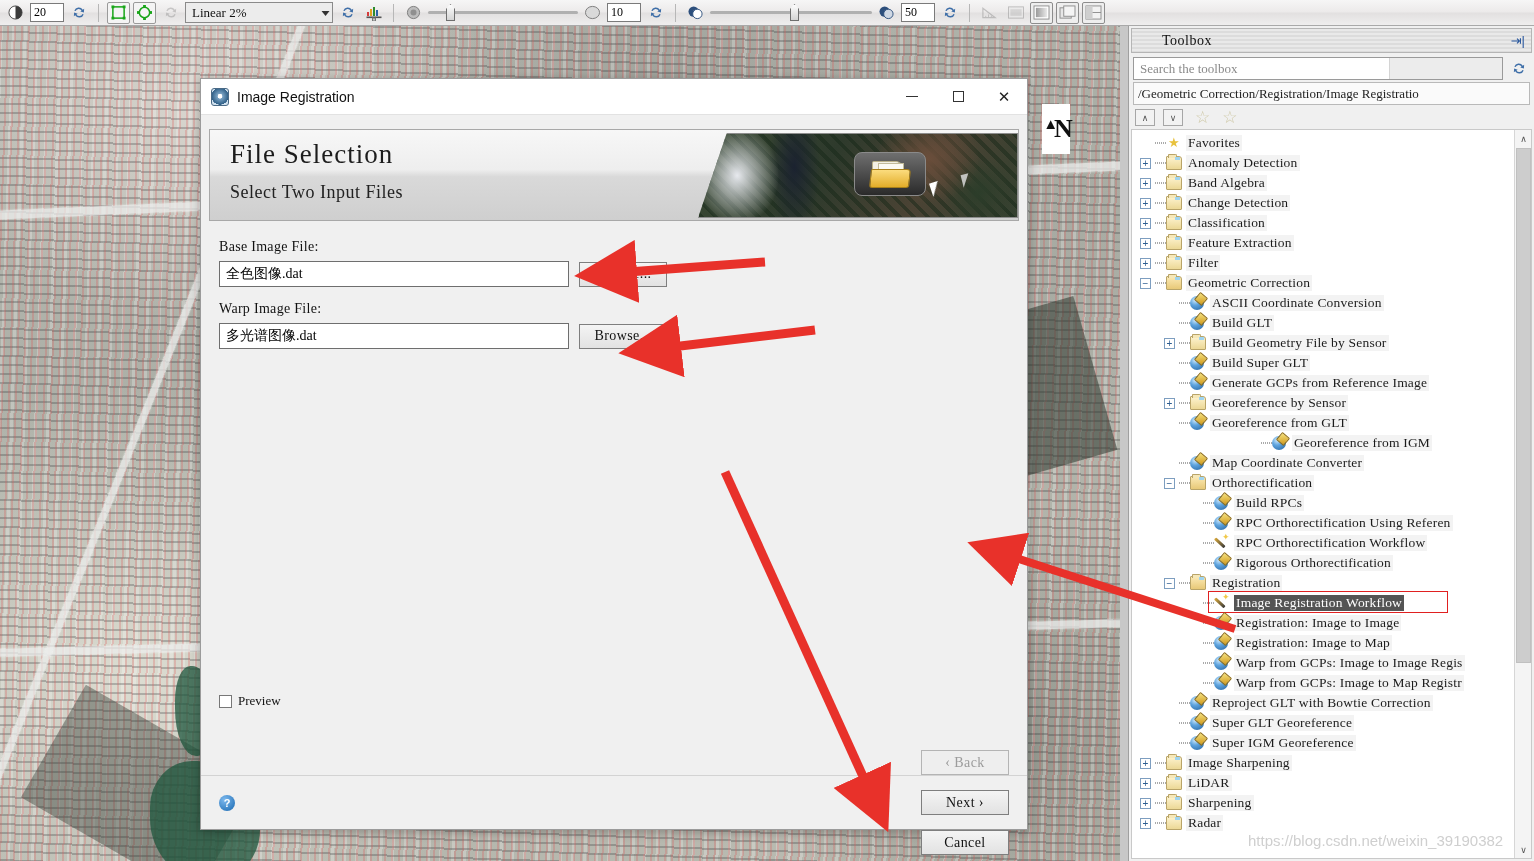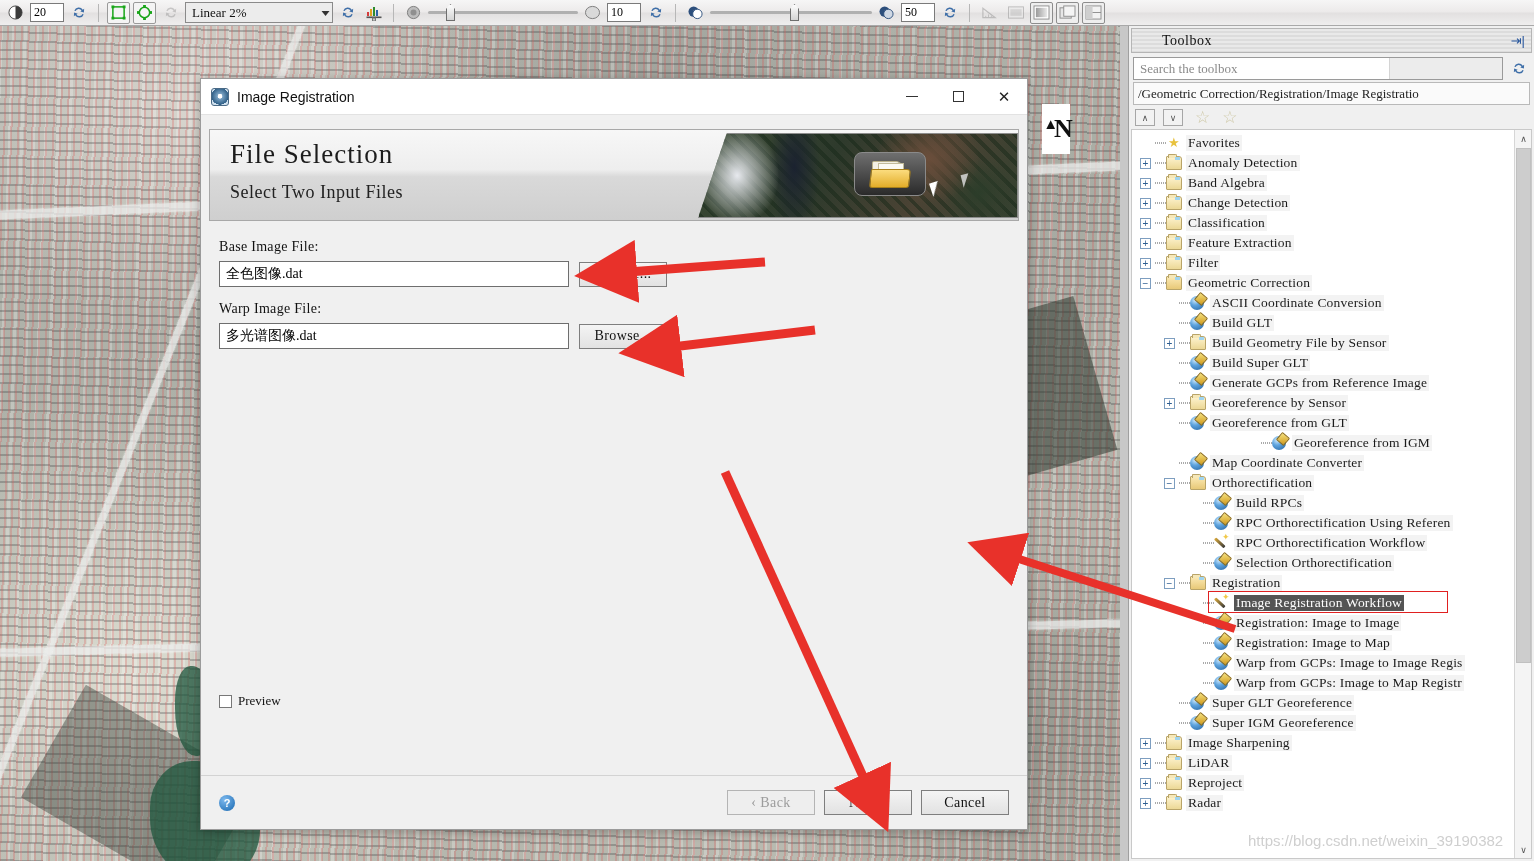--- a/index.html
+++ b/index.html
@@ -188,21 +188,21 @@
   .dlg-footer {
     height: 54px; display: flex; align-items: center; padding: 0 18px;
     border-top: 1px solid #d3d3d3; flex: none;
   }
   .help-ico {
     width: 16px; height: 16px; border-radius: 50%;
     background: radial-gradient(circle at 35% 30%, #7db9ee, #1767b0);
     color: #fff; font: bold 11px "Liberation Sans", sans-serif;
     display: flex; align-items: center; justify-content: center;
   }
-  .footer-btns { margin-left: auto; display: flex; gap: 9px; }
+  .footer-btns { margin-left: auto; display: flex; gap: 15px; flex-direction: column; }
 
   
   .toolbox {
     position: absolute; left: 1128px; top: 26px; width: 406px; height: 835px;
     background: #f0f0f0; border-left: 1px solid #a0a0a0;
     display: flex; flex-direction: column;
   }
   .tbx-title {
     height: 25px; display: flex; align-items: center; padding: 0 6px;
     background: repeating-linear-gradient(to bottom, #e9e9e9 0 2px, #dcdcdc 2px 4px);
@@ -712,21 +712,21 @@
             <span class="dots"></span>
             <span class="ico ico-wand"></span>
             <span class="lbl">RPC Orthorectification Workflow</span>
           </div>
           <div class="row" style="padding-left: 48px;">
             <span class="exp blank"></span>
             <span class="dots"></span>
             <span class="ico">
               <span class="ico-globe" style="position:absolute;left:0;top:0"></span>
             </span>
-            <span class="lbl">Selection Orthorectification</span>
+            <span class="lbl">Rigorous Orthorectification</span>
           </div>
           <div class="row" style="padding-left: 24px;">
             <span class="exp">−</span>
             <span class="dots"></span>
             <span class="ico ico-folder open"></span>
             <span class="lbl">Registration</span>
           </div>
           <div class="row sel" style="padding-left: 48px;">
             <span class="exp blank"></span>
             <span class="dots"></span>
@@ -765,20 +765,28 @@
               <span class="ico-globe" style="position:absolute;left:0;top:0"></span>
             </span>
             <span class="lbl">Warp from GCPs: Image to Map Registr</span>
           </div>
           <div class="row" style="padding-left: 24px;">
             <span class="exp blank"></span>
             <span class="dots"></span>
             <span class="ico">
               <span class="ico-globe" style="position:absolute;left:0;top:0"></span>
             </span>
+            <span class="lbl">Reproject GLT with Bowtie Correction</span>
+          </div>
+          <div class="row" style="padding-left: 24px;">
+            <span class="exp blank"></span>
+            <span class="dots"></span>
+            <span class="ico">
+              <span class="ico-globe" style="position:absolute;left:0;top:0"></span>
+            </span>
             <span class="lbl">Super GLT Georeference</span>
           </div>
           <div class="row" style="padding-left: 24px;">
             <span class="exp blank"></span>
             <span class="dots"></span>
             <span class="ico">
               <span class="ico-globe" style="position:absolute;left:0;top:0"></span>
             </span>
             <span class="lbl">Super IGM Georeference</span>
           </div>
@@ -791,21 +799,21 @@
           <div class="row" style="padding-left: 0px;">
             <span class="exp">+</span>
             <span class="dots"></span>
             <span class="ico ico-folder"></span>
             <span class="lbl">LiDAR</span>
           </div>
           <div class="row" style="padding-left: 0px;">
             <span class="exp">+</span>
             <span class="dots"></span>
             <span class="ico ico-folder"></span>
-            <span class="lbl">Reproject</span>
+            <span class="lbl">Sharpening</span>
           </div>
           <div class="row" style="padding-left: 0px;">
             <span class="exp">+</span>
             <span class="dots"></span>
             <span class="ico ico-folder"></span>
             <span class="lbl">Radar</span>
           </div>
         </div>
       <div class="vscroll">
         <div class="vs-arrow" style="top:0">∧</div>

